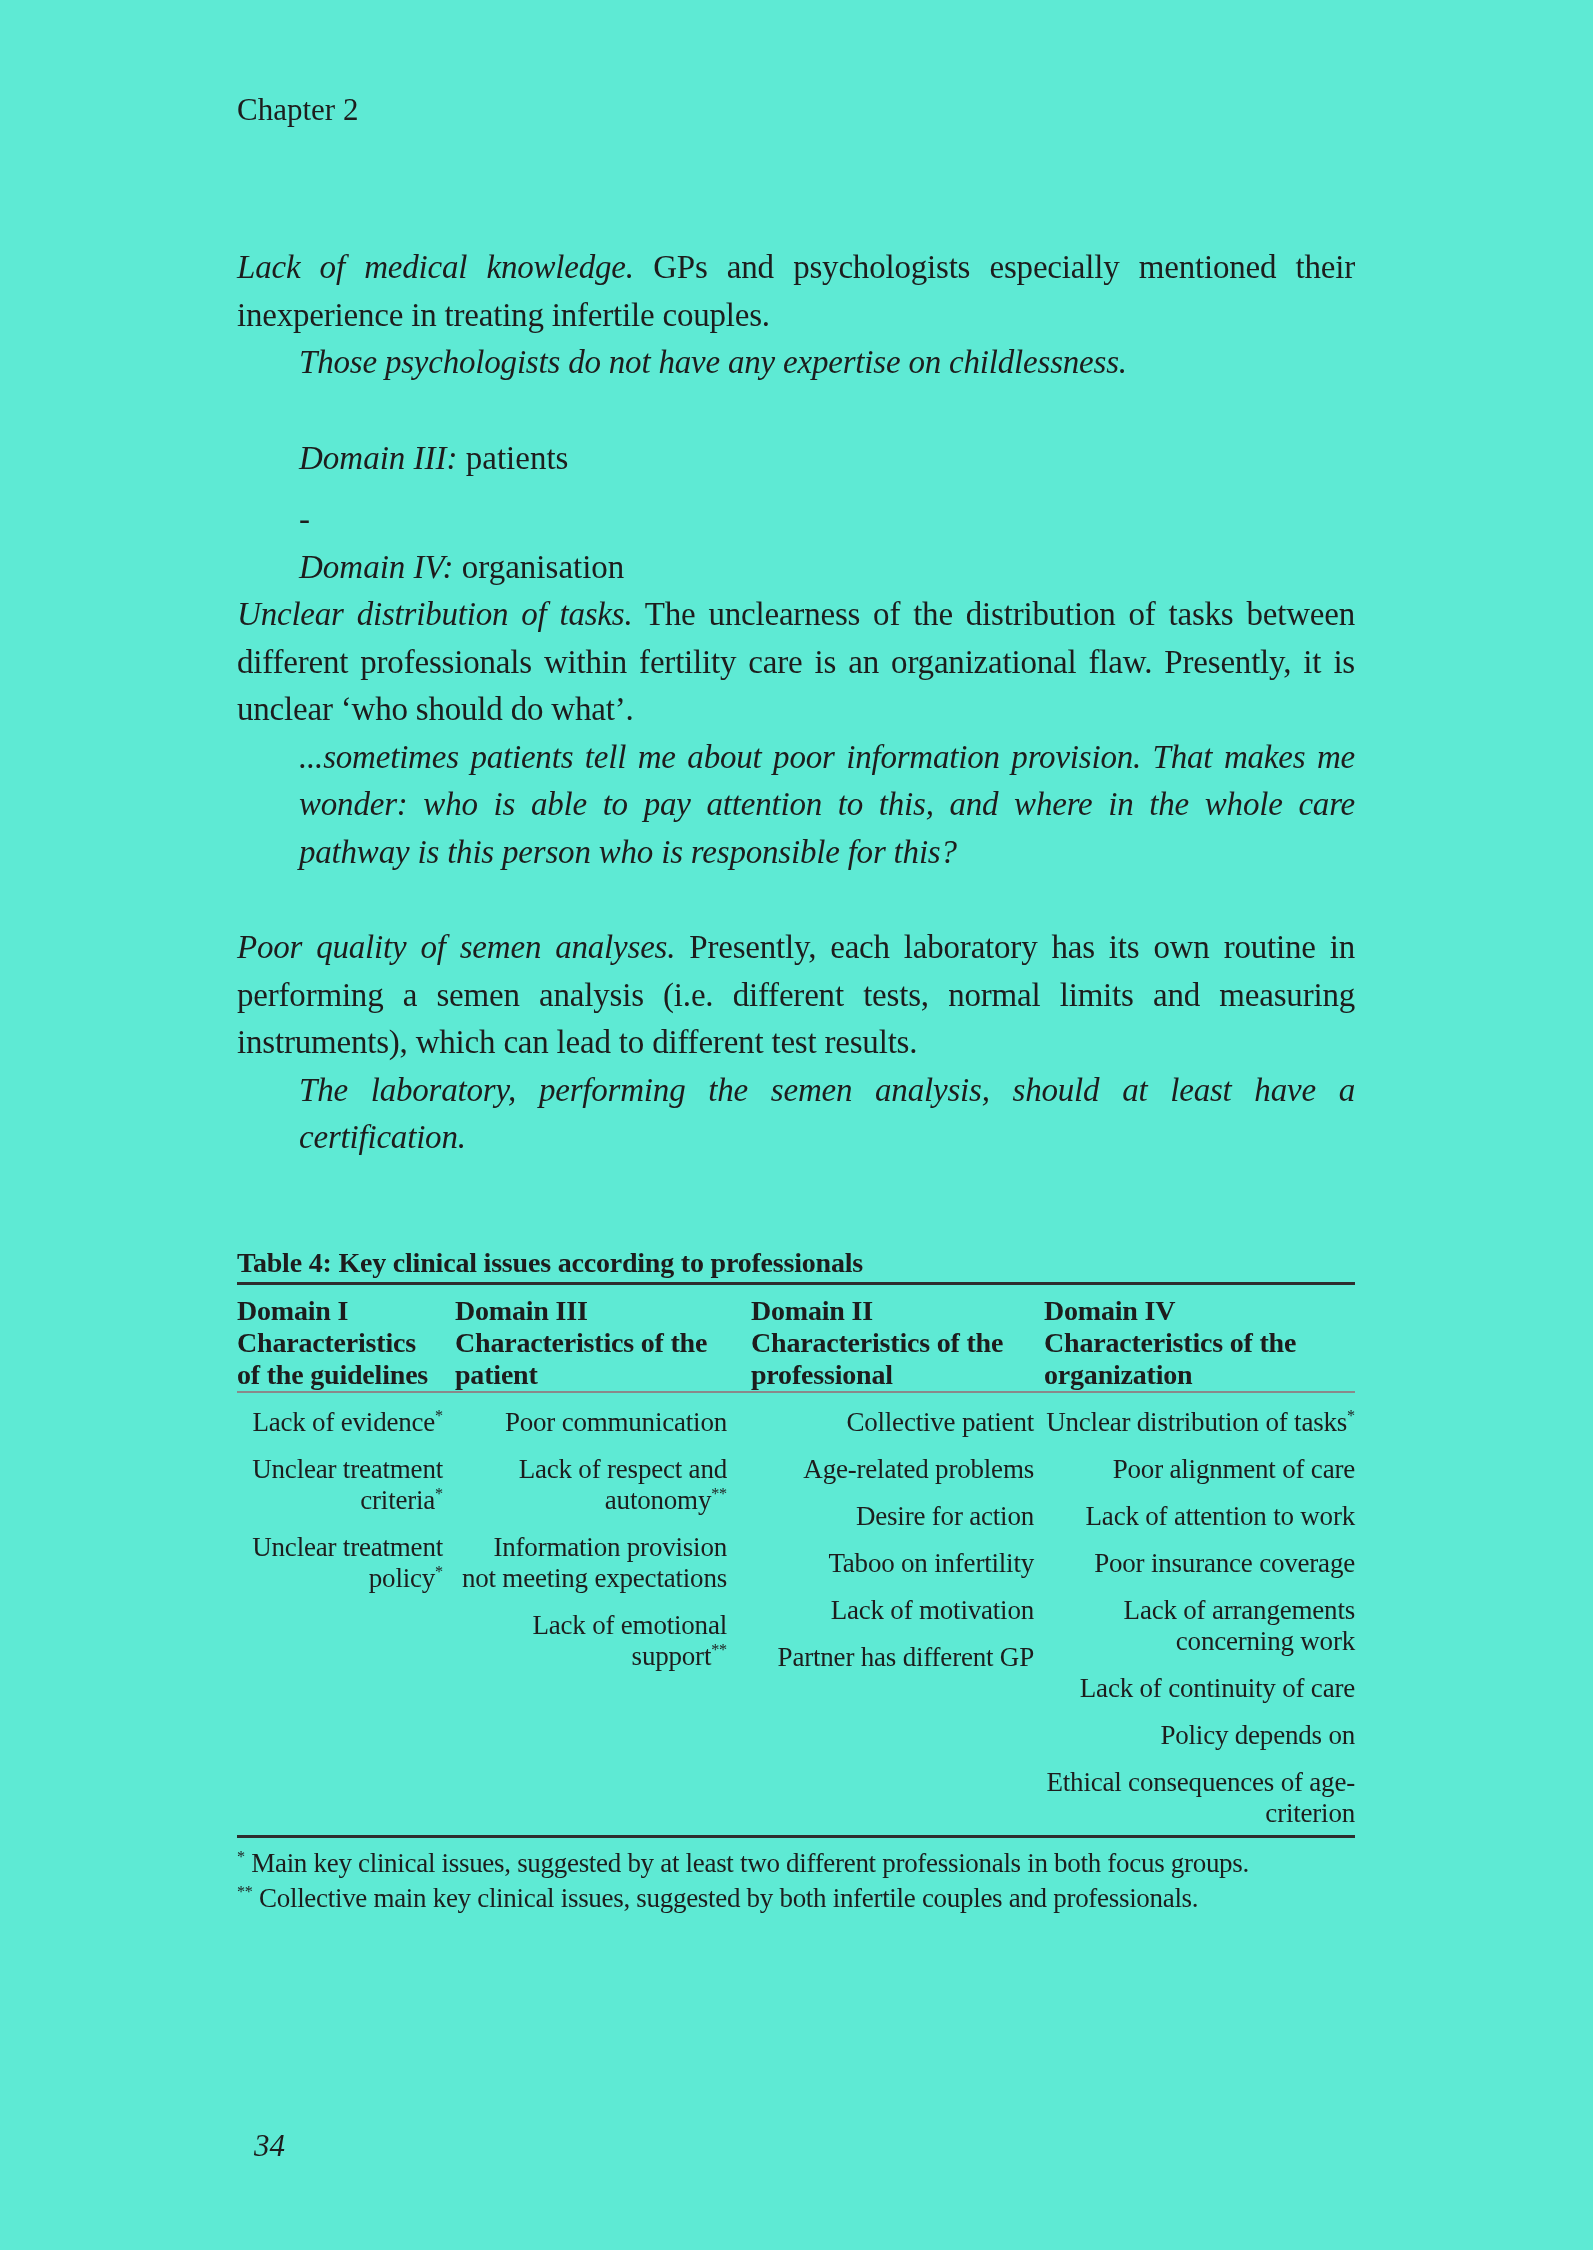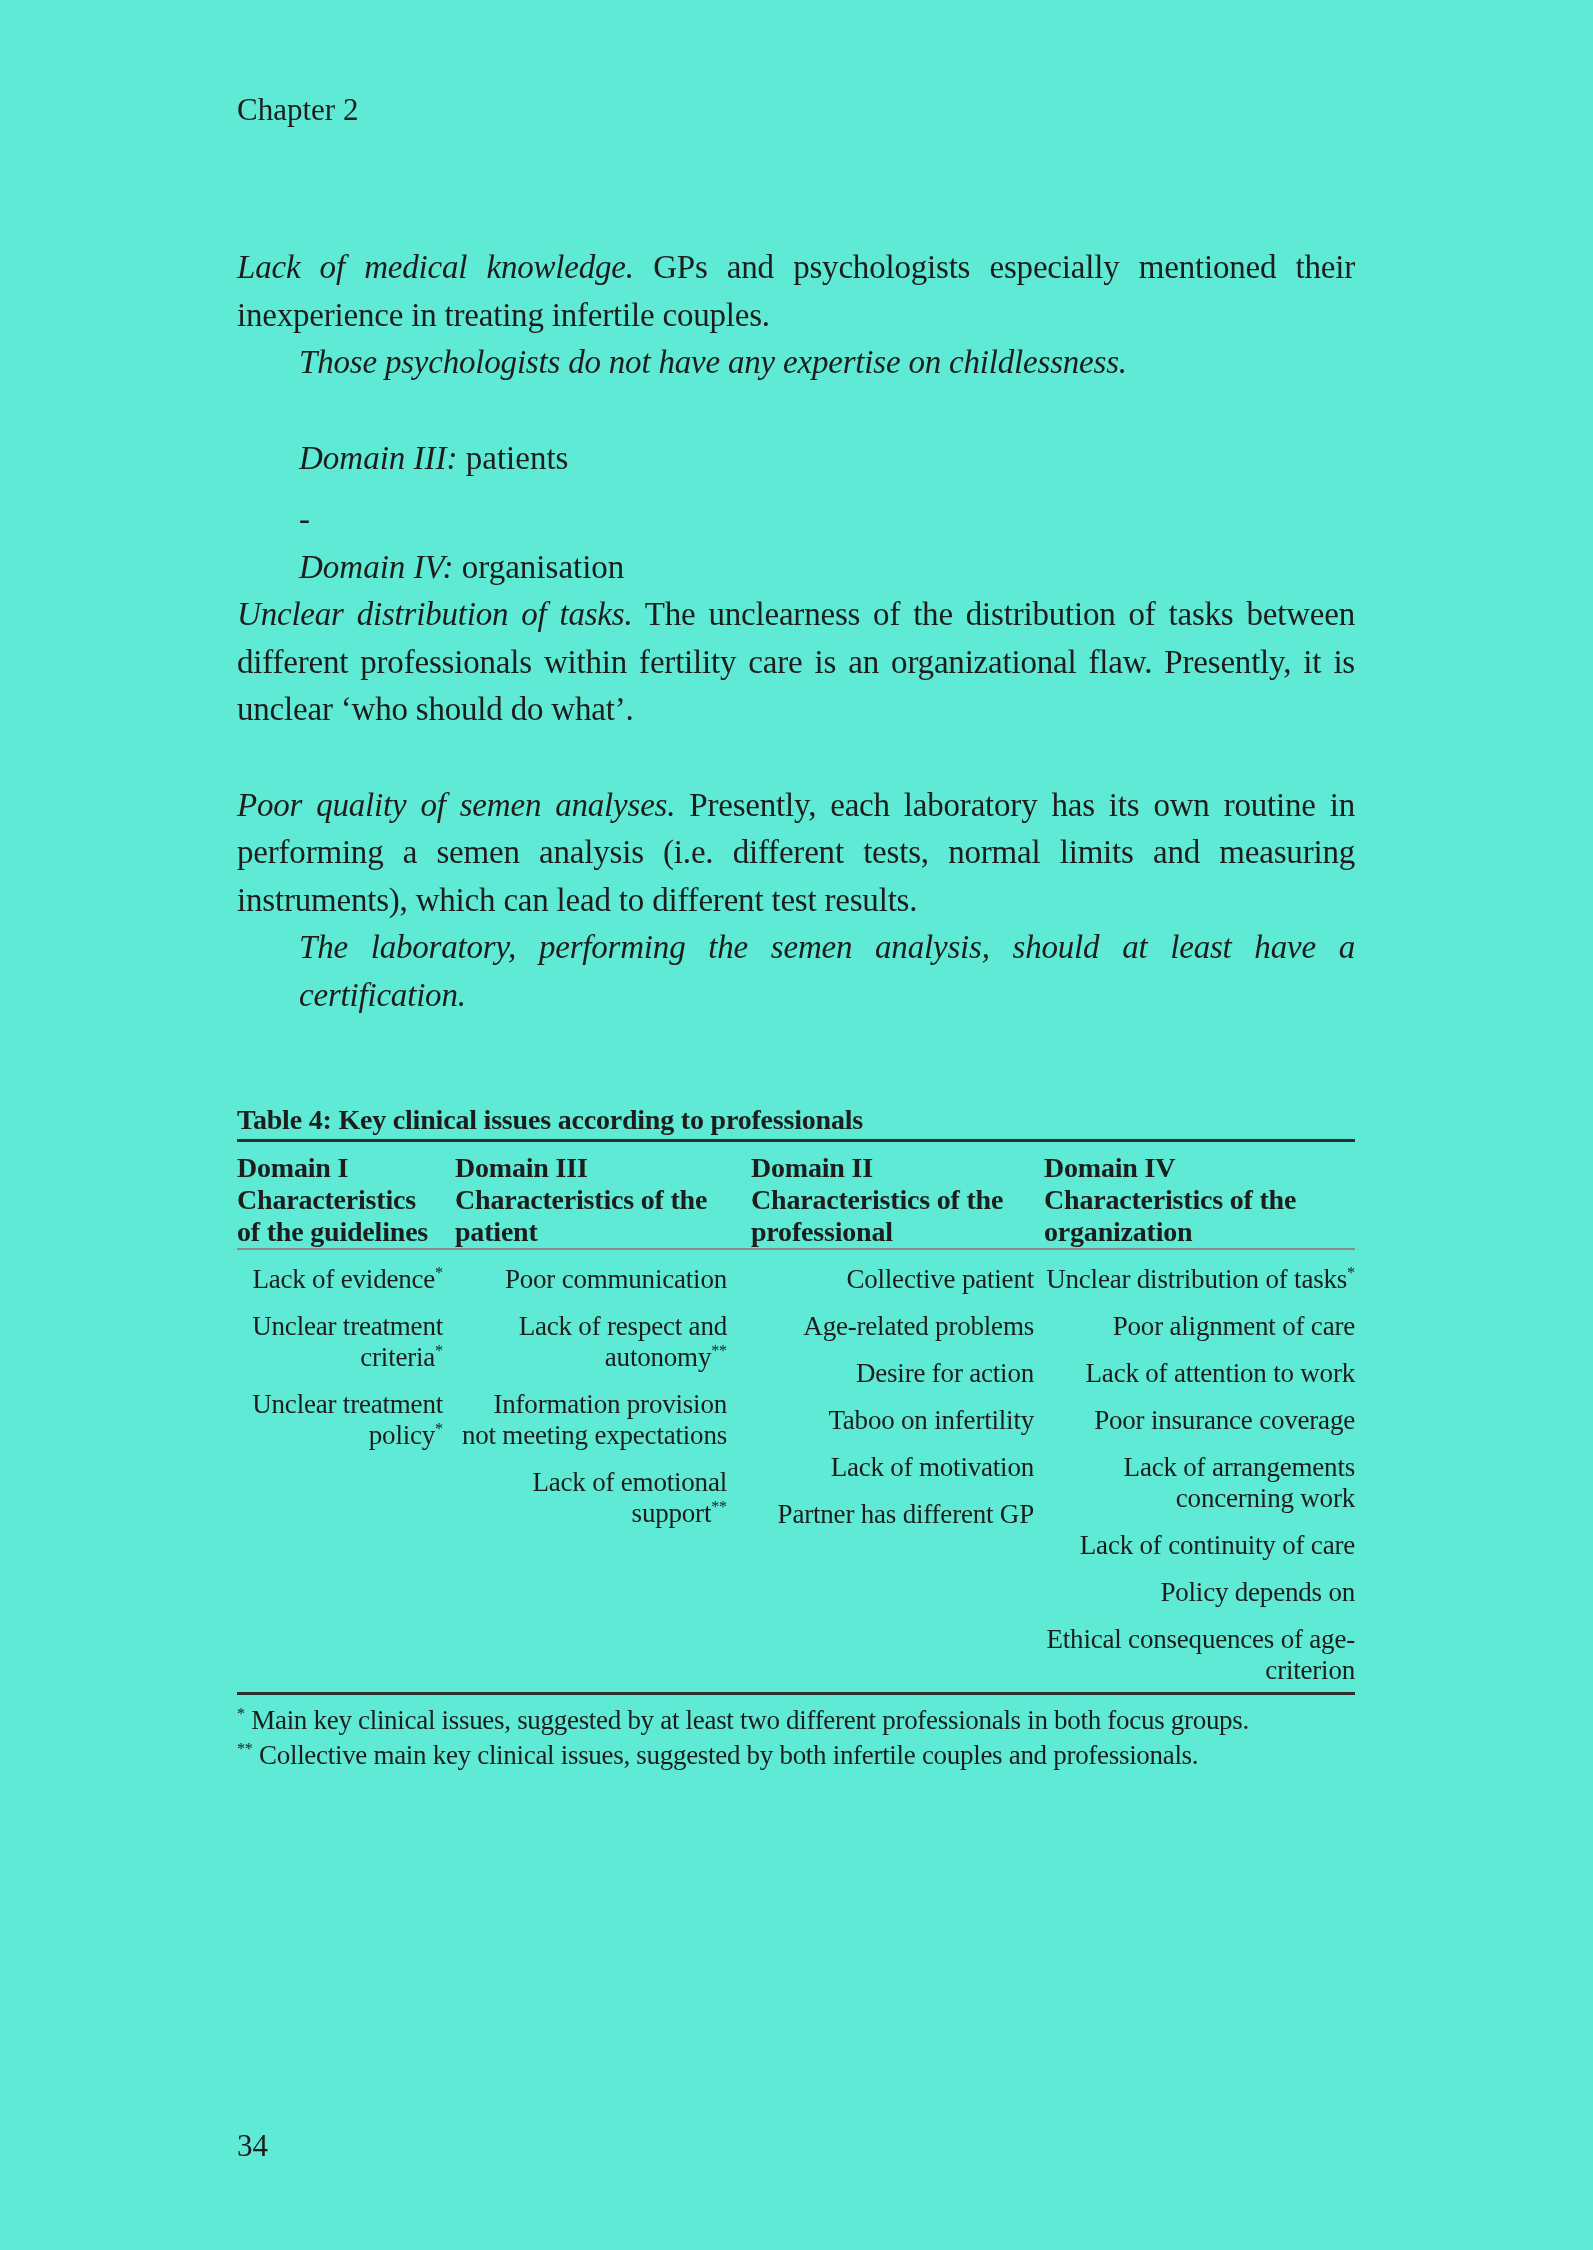--- a/index.html
+++ b/index.html
@@ -39,41 +39,42 @@
   .grid > :nth-child(2){padding-right:24px;}
   .grid > :nth-child(3){padding-right:10px;}
   .hdr{padding:10px 0 0 0;}
   .hcell{font-weight:bold;font-size:28px;line-height:32px;letter-spacing:-0.2px;}
   .htitle{display:block;}
   .tbody{padding:14px 0 6px 0;}
   .item{font-size:27px;line-height:31px;margin:0 0 16px 0;letter-spacing:-0.2px;text-align:right;}
   .col .item:last-child{margin-bottom:0;}
   sup{font-size:0.6em;line-height:0;}
   .footnotes{margin-top:8px;font-size:27px;line-height:35px;letter-spacing:-0.3px;}
-  .pagenum{position:absolute;left:237px;top:2128px;font-size:31px;line-height:36px;}
+  .pagenum{position:absolute;left:254px;top:2128px;font-size:31px;line-height:36px;font-style:italic;}
 </style>
 </head>
 <body>
 
 <div class="page">
 
   <div class="chapter">Chapter 2</div>
 
   <p class="para p1"><span class="lead">Lack of medical knowledge.</span> <span>GPs and psychologists especially mentioned their inexperience in treating infertile couples.</span></p>
 
   <p class="quote">Those psychologists do not have any expertise on childlessness.</p>
 
   <p class="domain"><span class="it">Domain III:</span> <span>patients</span></p>
 
   <p class="dashline">-</p>
 
   <p class="domain" style="margin-top:0;"><span class="it">Domain IV:</span> <span>organisation</span></p>
 
   <p class="para"><span class="lead">Unclear distribution of tasks.</span> <span>The unclearness of the distribution of tasks between different professionals within fertility care is an organizational flaw. Presently, it is unclear ‘who should do what’.</span></p>
 
+  <p class="quote">...sometimes patients tell me about poor information provision. That makes me wonder: who is able to pay attention to this, and where in the whole care pathway is this person who is responsible for this?</p>
 
   <p class="para p3"><span class="lead">Poor quality of semen analyses.</span> <span>Presently, each laboratory has its own routine in performing a semen analysis (i.e. different tests, normal limits and measuring instruments), which can lead to different test results.</span></p>
 
   <p class="quote">The laboratory, performing the semen analysis, should at least have a certification.</p>
 
   <div class="tbl">
     <div class="tcaption">Table 4: Key clinical issues according to professionals</div>
     <div class="rule top"></div>
 
     <div class="grid hdr">

